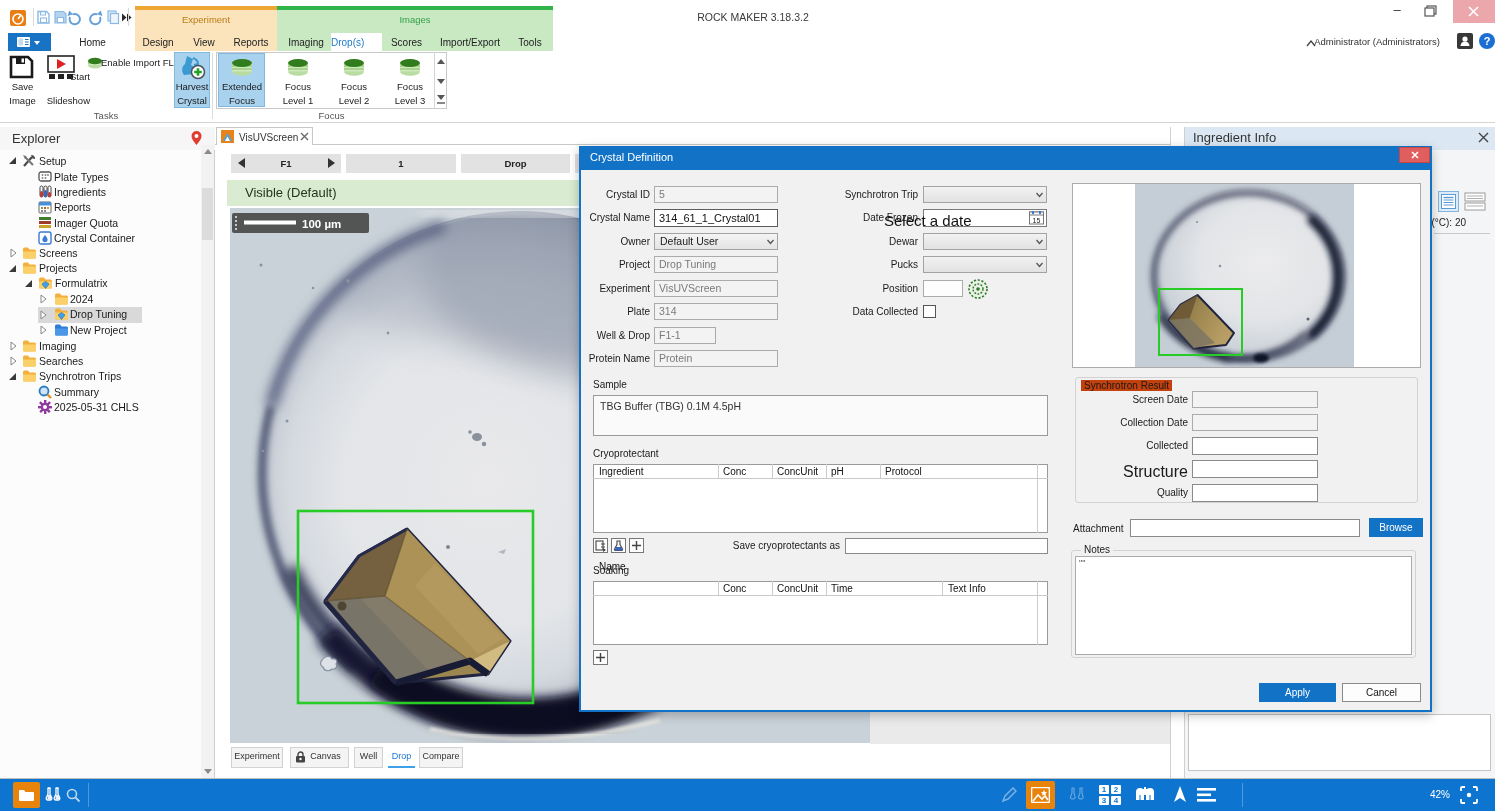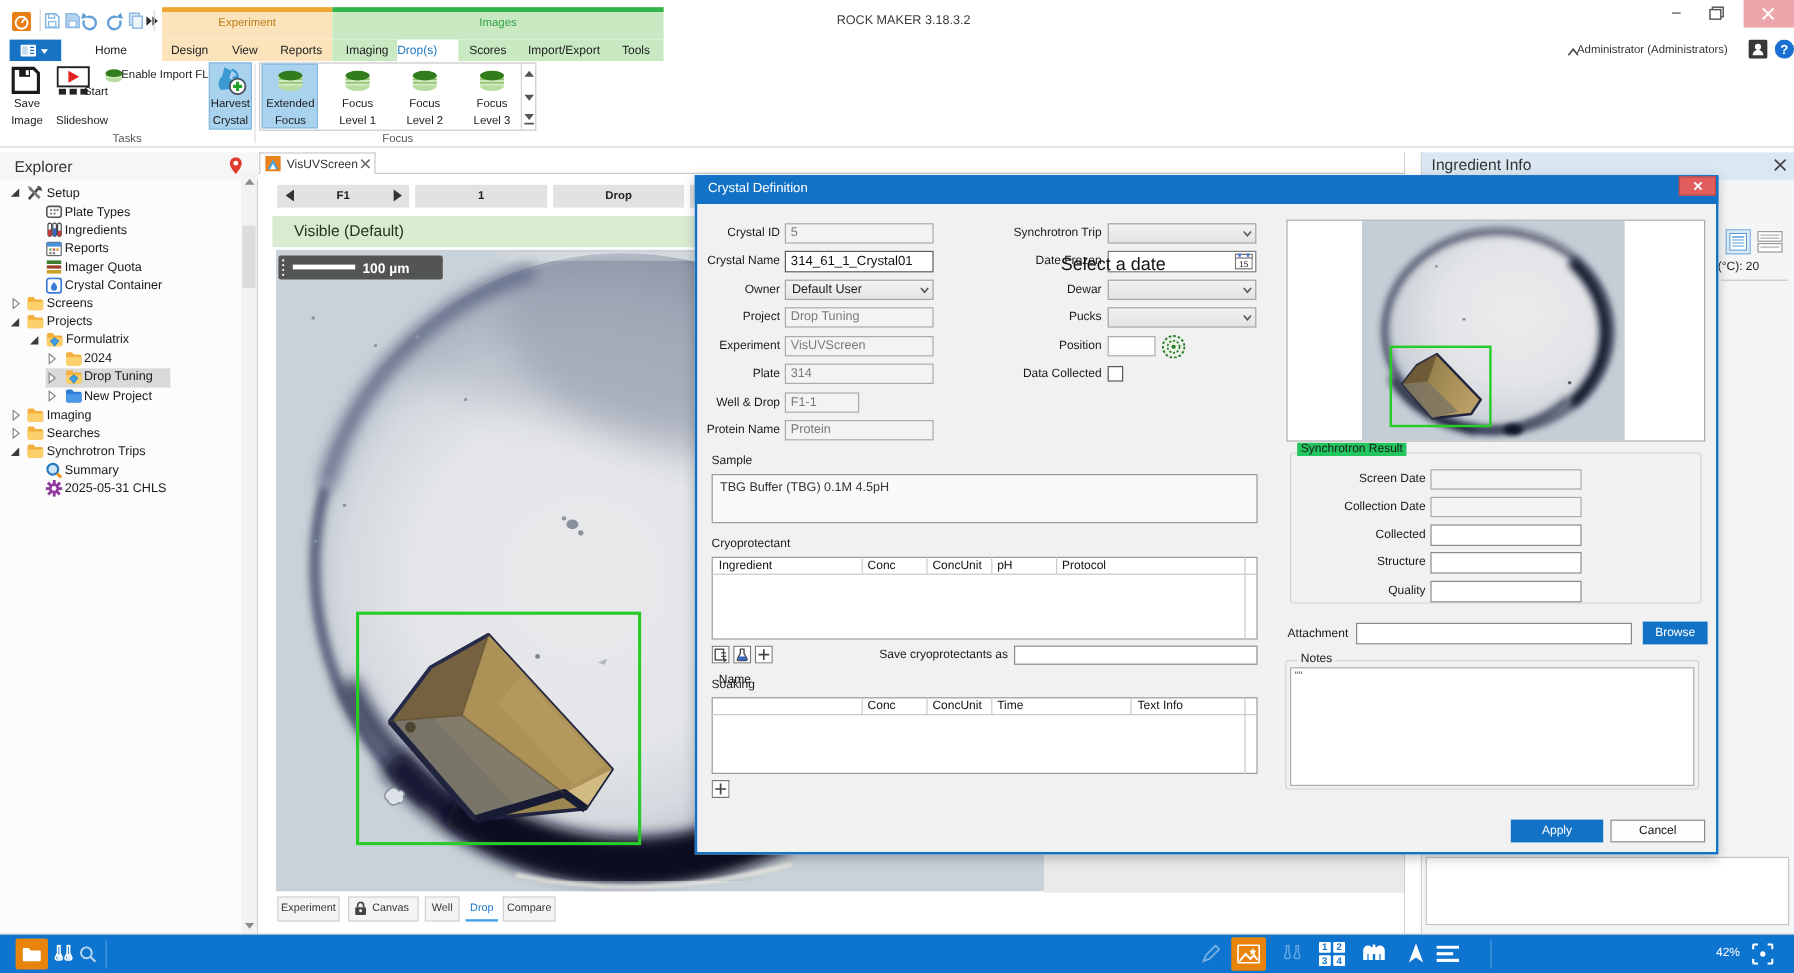--- a/index.html
+++ b/index.html
@@ -794,28 +794,28 @@
         <circle cx="85" cy="82" r="1.3" fill="#8a93a2"></circle>
         <circle cx="62" cy="38" r="1.1" fill="#8a93a2"></circle>
 <polygon points="62.5,111 99,149 91,161 58.6,164.5 33.5,136 45.5,120.5" fill="url(#tcryg)" stroke="#20243e" stroke-width="2" stroke-linejoin="round"></polygon>
 <polygon points="62.5,111 54.7,134.2 33.5,136 45.5,120.5" fill="#6b5836" opacity=".9"></polygon>
 <polygon points="33.5,136 58.6,164.5 80,159 54.7,134.2" fill="#7b7464" opacity=".8"></polygon>
 <rect x="24" y="105" width="83" height="66" fill="none" stroke="#27cc27" stroke-width="2"></rect>
 </svg>
 </div>
 
 <div class="ab" style="left:1075px;top:377px;width:343px;height:126px;border:1px solid #d2d2d2;border-radius:3px"></div>
-<div class="tx" style="left:1081px;top:369px;font-size:10px;background:#22c55e;padding:0 3px">Synchrotron Result</div>
+<div class="tx" style="left:1081px;top:380px;font-size:10px;background:#c2410c;padding:0 3px">Synchrotron Result</div>
 <div class="tx" style="left:1038px;top:394px;width:150px;text-align:right;font-size:10px">Screen Date</div>
 <div class="ab" style="left:1192px;top:391px;width:126px;height:17px;background:#f3f3f3;border:1px solid #ababab"></div>
 <div class="tx" style="left:1038px;top:417px;width:150px;text-align:right;font-size:10px">Collection Date</div>
 <div class="ab" style="left:1192px;top:414px;width:126px;height:17px;background:#f3f3f3;border:1px solid #ababab"></div>
 <div class="tx" style="left:1038px;top:440px;width:150px;text-align:right;font-size:10px">Collected</div>
 <div class="ab" style="left:1192px;top:437px;width:126px;height:18px;background:#fff;border:1px solid #8a8a8a"></div>
-<div class="tx" style="left:1038px;top:463px;width:150px;text-align:right;font-size:10px">Structure</div>
+<div class="tx" style="left:1038px;top:463px;width:150px;text-align:right;font-size:16px">Structure</div>
 <div class="ab" style="left:1192px;top:460px;width:126px;height:18px;background:#fff;border:1px solid #8a8a8a"></div>
 <div class="tx" style="left:1038px;top:487px;width:150px;text-align:right;font-size:10px">Quality</div>
 <div class="ab" style="left:1192px;top:484px;width:126px;height:18px;background:#fff;border:1px solid #8a8a8a"></div>
 
 <div class="tx" style="left:1073px;top:523px;font-size:10px">Attachment</div>
 <div class="ab" style="left:1130px;top:519px;width:230px;height:18px;background:#fff;border:1px solid #8a8a8a"></div>
 <div class="ab" style="left:1369px;top:518px;width:54px;height:19px;background:#1272c6"></div>
 <div class="tx" style="left:1369px;top:522px;width:54px;text-align:center;font-size:10px;color:#fff">Browse</div>
 
 <div class="ab" style="left:1071px;top:550px;width:345px;height:108px;border:1px solid #d2d2d2;border-radius:3px"></div>

